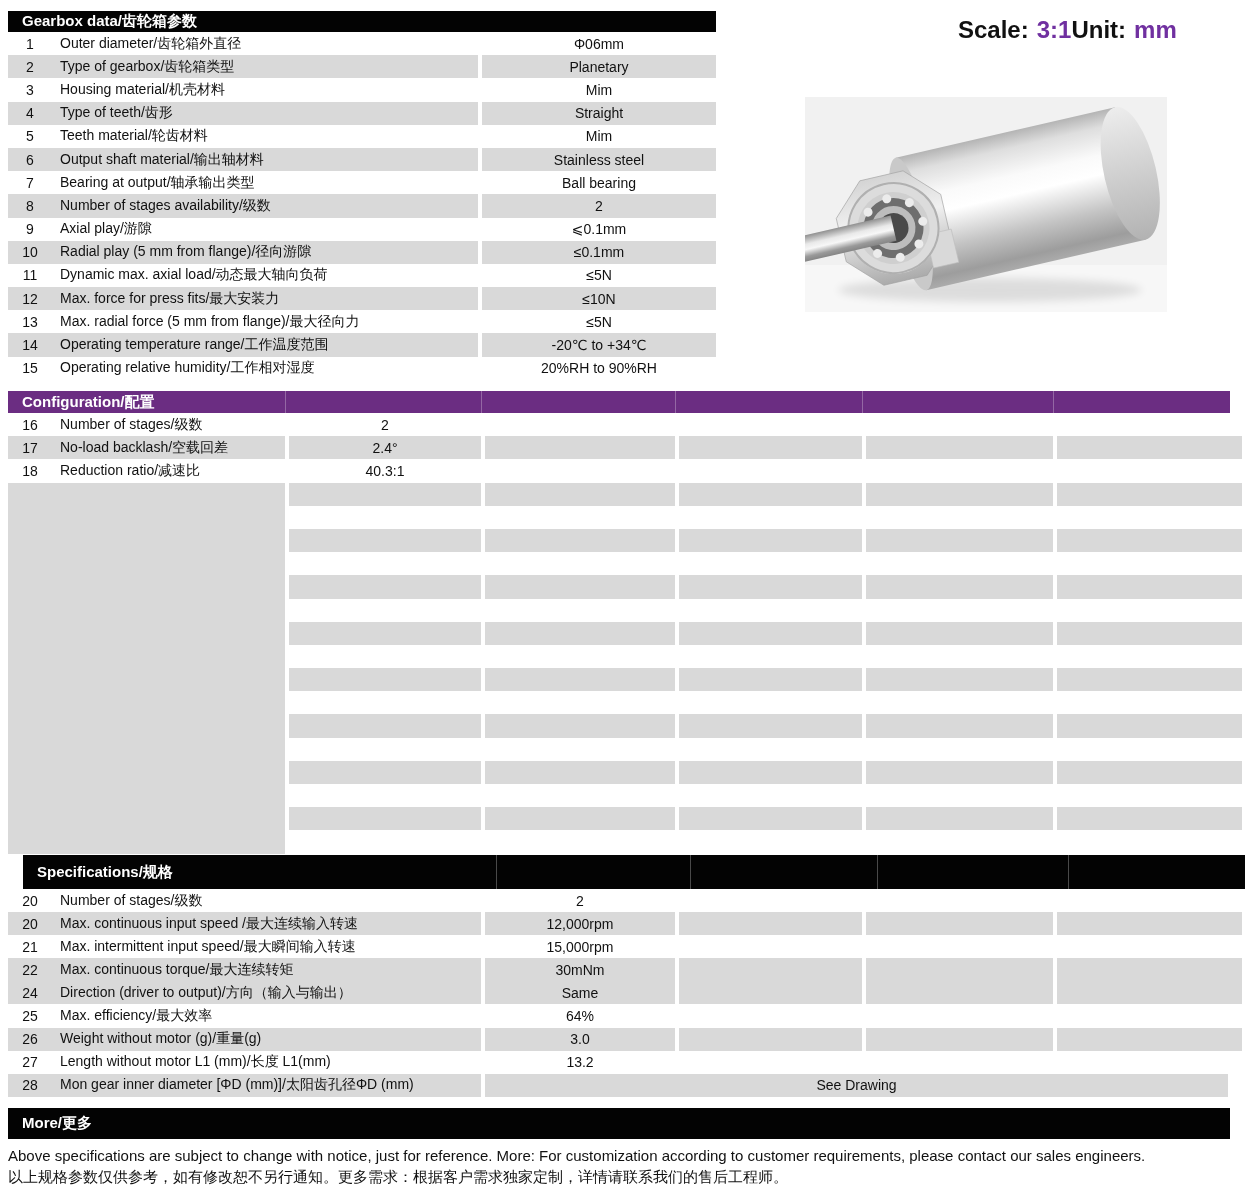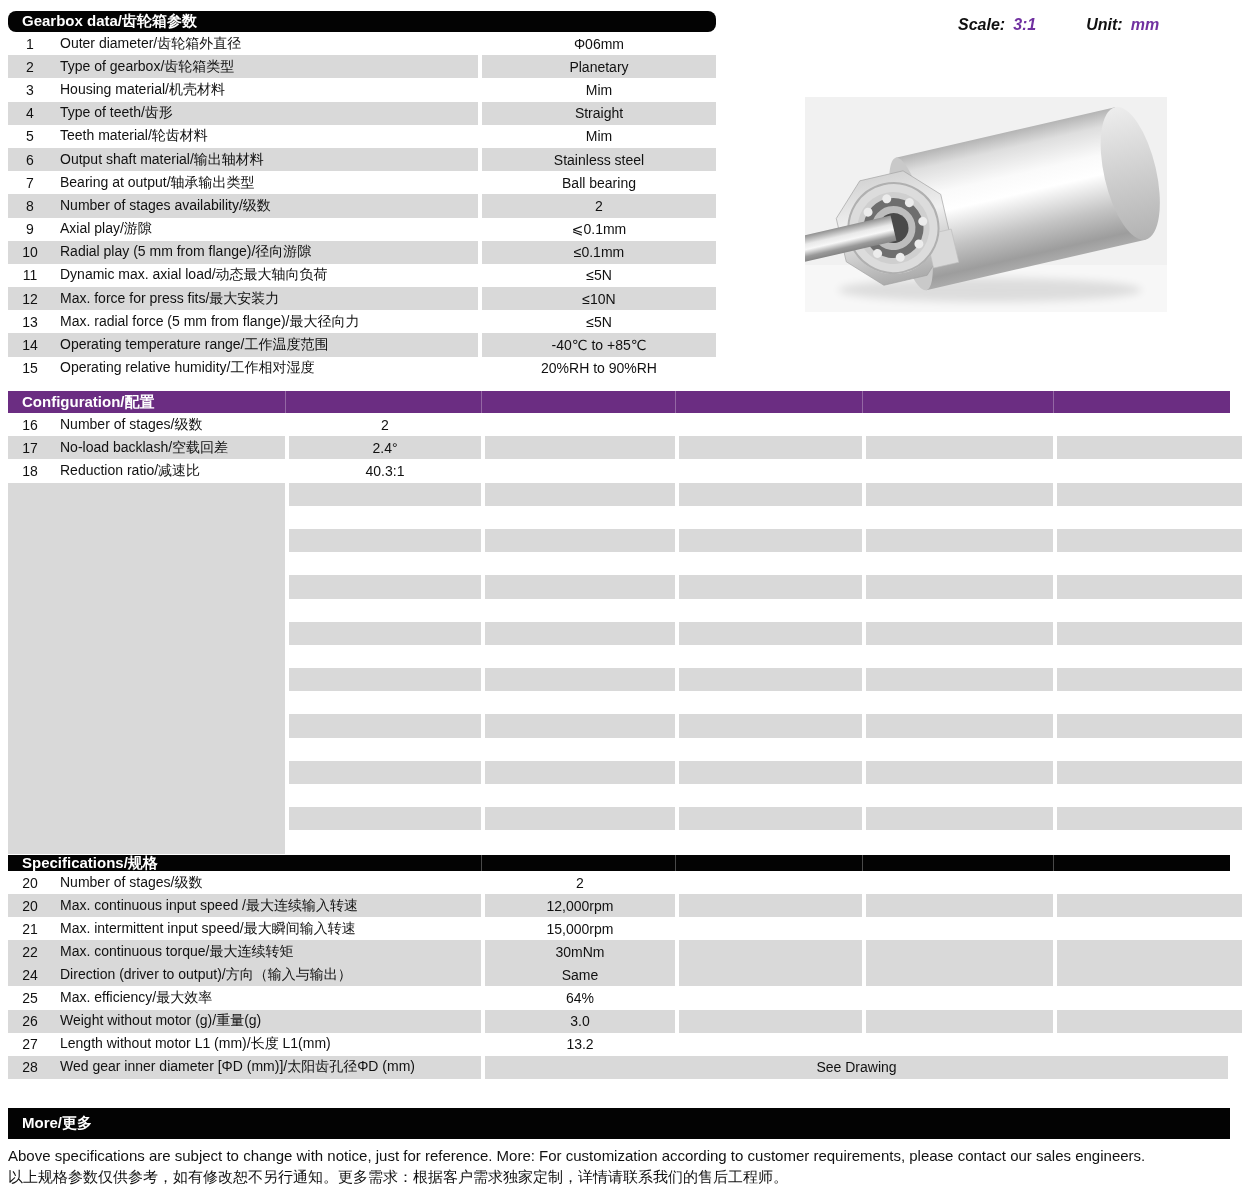--- a/index.html
+++ b/index.html
@@ -17,43 +17,43 @@
   .row{display:grid;column-gap:4px;align-items:stretch;font-size:14px;}
   .cell{display:flex;align-items:center;min-width:0;}
   .row.gray .cell{background:var(--gray,#D9D9D9);}
   .cell.always-gray{background:var(--gray,#D9D9D9) !important;}
   .no{width:44px;text-align:center;flex:0 0 44px;}
   .lbl{margin-left:8px;white-space:nowrap;}
   .cell.val{justify-content:center;}
 
   
   #sec-gearbox{position:absolute;left:8px;top:11px;width:708px;}
-  #sec-gearbox .bar{width:708px;height:21px;border-radius:8px;}
+  #sec-gearbox .bar{width:708px;height:21px;}
   .g-row{grid-template-columns:470px 234px;height:23.2px;}
 
   
   #sec-config{position:absolute;left:8px;top:391px;width:1234px;}
   #sec-config .bar{width:1222px;height:22px;}
   .c-row{grid-template-columns:277px 192px 190px 183px 187px 185px;height:23.2px;}
 
   
   #sec-specs{position:absolute;left:8px;top:855px;width:1234px;}
-  #sec-specs .bar{width:1222px;height:16px;}
+  #sec-specs .bar{width:1222px;height:34px;margin-left:15px;}
   .s-row{grid-template-columns:473px 190px 183px 187px 185px;height:23.1px;}
   .s-row.merged{grid-template-columns:473px 743px;}
 
   
   #sec-more{position:absolute;left:8px;top:1108px;width:1222px;}
   #sec-more .bar{width:1222px;height:31px;}
   .note-en{margin:8px 0 0 0;font-size:15px;}
   .note-zh{margin:4px 0 0 0;font-size:15px;}
 
   
-  .scale-unit{position:absolute;left:958px;top:16px;display:flex;gap:50px;
-              font-size:16px;font-weight:bold;font-style:italic;}
+  .scale-unit{position:absolute;left:958px;top:16px;display:flex;
+              font-size:24px;font-weight:bold;}
   .scale-unit .k{color:#111;}
   .scale-unit .v{color:var(--purple-text,#7030A0);margin-left:8px;}
 
   
   .product{position:absolute;left:805px;top:97px;width:362px;height:215px;
            background:var(--imgbg,#F1F1F1);}
 </style>
 </head>
 <body>
 
@@ -252,21 +252,21 @@
           <div class="cell val">
             <span class="v">≤5N</span>
           </div>
         </div>
         <div class="row g-row gray">
           <div class="cell lab">
             <span class="no">14</span>
             <span class="lbl">Operating temperature range/工作温度范围</span>
           </div>
           <div class="cell val">
-            <span class="v">-40℃ to +85℃</span>
+            <span class="v">-20℃ to +34℃</span>
           </div>
         </div>
         <div class="row g-row">
           <div class="cell lab">
             <span class="no">15</span>
             <span class="lbl">Operating relative humidity/工作相对湿度</span>
           </div>
           <div class="cell val">
             <span class="v">20%RH to 90%RH</span>
           </div>
@@ -555,21 +555,21 @@
           <div class="cell val">
             <span class="v">13.2</span>
           </div>
           <div class="cell"></div>
           <div class="cell"></div>
           <div class="cell"></div>
         </div>
         <div class="row s-row merged gray">
           <div class="cell lab">
             <span class="no">28</span>
-            <span class="lbl">Wed gear inner diameter [ΦD (mm)]/太阳齿孔径ΦD (mm)</span>
+            <span class="lbl">Mon gear inner diameter [ΦD (mm)]/太阳齿孔径ΦD (mm)</span>
           </div>
           <div class="cell val">
             <span class="v">See Drawing</span>
           </div>
         </div>
       </div>
   </div>
 
   <div id="sec-more">
     <div class="bar">

